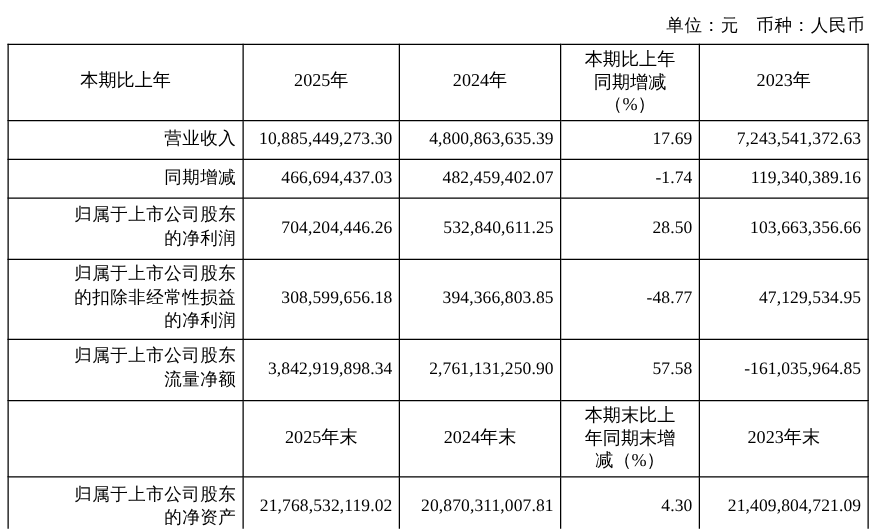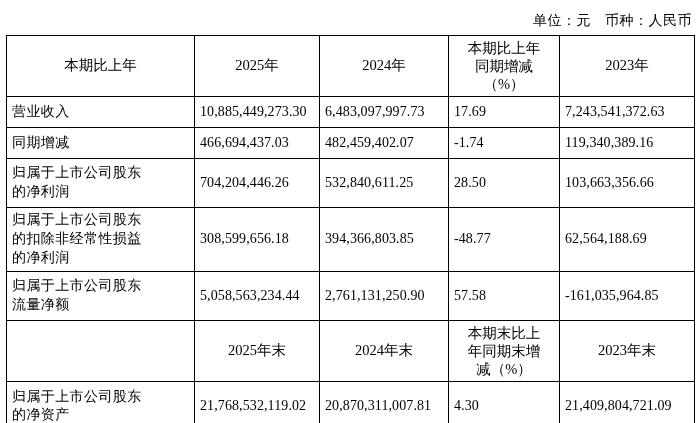--- a/index.html
+++ b/index.html
@@ -50,26 +50,26 @@
   .col-d { width: 111px; }
   .col-e { width: 135px; }
 
   .hdr {
     text-align: center;
     font-size: 14.5px;
     height: 46px;
   }
   .hdr .two-line { line-height: 1.25; }
   .rowlabel {
-    text-align: left;
+    text-align: right;
     padding-left: 6px;
     letter-spacing: 0.4px;
   }
   .num {
-    text-align: left;
+    text-align: right;
     font-family: "Liberation Serif", "DejaVu Serif", serif;
     letter-spacing: 0.1px;
     margin-top: 36px;
   }
   .r-tall td { height: 42px; }
   .r-short td { height: 24px; }
   .blank { }
 </style>
 </head>
 <body>
@@ -100,21 +100,21 @@
             <div>同期增减</div>
             <div>（%）</div>
           </div>
         </td>
         <td class="hdr">2023年</td>
       </tr>
 
       <tr class="r-short">
         <td class="rowlabel">营业收入</td>
         <td class="num">10,885,449,273.30</td>
-        <td class="num">6,483,097,997.73</td>
+        <td class="num">4,800,863,635.39</td>
         <td class="num">17.69</td>
         <td class="num">7,243,541,372.63</td>
       </tr>
 
       <tr class="r-short">
         <td class="rowlabel">同期增减</td>
         <td class="num">466,694,437.03</td>
         <td class="num">482,459,402.07</td>
         <td class="num">-1.74</td>
         <td class="num">119,340,389.16</td>
@@ -133,29 +133,29 @@
 
       <tr class="r-tall">
         <td class="rowlabel">
           <div>归属于上市公司股东</div>
           <div>的扣除非经常性损益</div>
           <div>的净利润</div>
         </td>
         <td class="num">308,599,656.18</td>
         <td class="num">394,366,803.85</td>
         <td class="num">-48.77</td>
-        <td class="num">62,564,188.69</td>
+        <td class="num">47,129,534.95</td>
       </tr>
 
       <tr class="r-tall">
         <td class="rowlabel">
           <div>归属于上市公司股东</div>
           <div>流量净额</div>
         </td>
-        <td class="num">5,058,563,234.44</td>
+        <td class="num">3,842,919,898.34</td>
         <td class="num">2,761,131,250.90</td>
         <td class="num">57.58</td>
         <td class="num">-161,035,964.85</td>
       </tr>
 
       <tr>
         <td class="hdr blank"></td>
         <td class="hdr">2025年末</td>
         <td class="hdr">2024年末</td>
         <td class="hdr">

